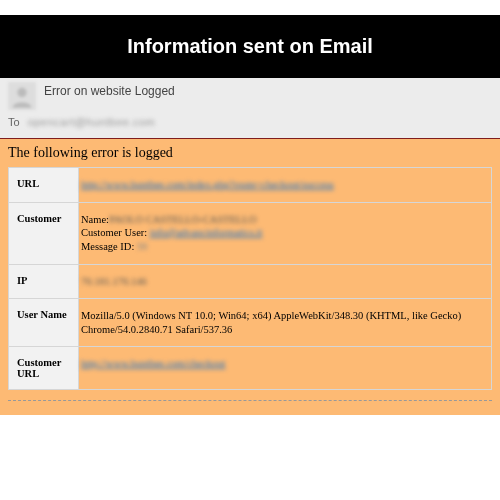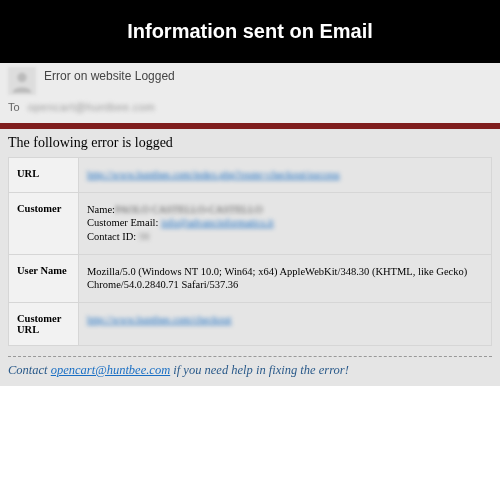--- a/index.html
+++ b/index.html
@@ -1,30 +1,30 @@
 <!DOCTYPE html>
 <html><head>
   <meta charset="utf-8">
   <style>
     * { margin: 0; padding: 0; box-sizing: border-box; }
     body { font-family: Arial, sans-serif; width: 500px; height: 500px; background: #fff; overflow: hidden; }
-    .header-bar { background: #000; color: #fff; text-align: center; padding: 20px 0; font-size: 20px; font-weight: 600; }
-    .email-client { background: #ececec; padding: 4px 8px 10px 8px; border-bottom: 6px solid #7f1d1d; }
+    .header-bar { background: #000; color: #fff; text-align: center; padding: 20px 0; font-size: 20px; font-weight: 600; margin-top: 15px; }
+    .email-client { background: #ececec; padding: 4px 8px 10px 8px; border-bottom: 1px solid #7f1d1d; }
     .email-header-row { display: flex; align-items: flex-start; gap: 8px; }
     .sender-icon { width: 28px; height: 28px; filter: blur(1.5px); }
     .sender-icon svg { width: 100%; height: 100%; }
     .subject { font-size: 12px; color: #444; margin-top: 2px; }
     .to-row { margin-top: 6px; font-size: 11px; color: #888; display: flex; gap: 8px; align-items: center; }
     .to-label { color: #666; }
     .to-value { filter: blur(2px); color: #999; letter-spacing: 0.5px; }
-    .email-body { padding: 6px 8px 8px 8px; background: #e5e5e5; }
+    .email-body { padding: 6px 8px 8px 8px; background: #fdba74; }
     .body-heading { font-family: "Times New Roman", serif; font-size: 14px; font-weight: normal; margin-bottom: 6px; }
     table.error-table { width: 100%; border-collapse: collapse; font-size: 10px; }
     table.error-table th { text-align: left; background: #f2f2f2; border: 1px solid #d6d6d6; padding: 10px 8px; font-weight: bold; font-family: "Times New Roman", serif; vertical-align: top; width: 70px; font-size: 10.5px; }
-    table.error-table td { border: 1px solid #d6d6d6; padding: 10px 8px; font-family: "Times New Roman", serif; vertical-align: top; font-size: 10.5px; line-height: 1.3; }
+    table.error-table td { border: 1px solid #d6d6d6; padding: 10px 2px; font-family: "Times New Roman", serif; vertical-align: top; font-size: 10.5px; line-height: 1.3; }
     .blurred { filter: blur(2.2px); color: #555; }
     .blurred-light { filter: blur(2px); color: #888; }
     .link-blurred { filter: blur(2px); color: #1a6fc4; text-decoration: underline; }
     .divider { border-top: 1px dashed #999; margin: 10px 0 6px 0; }
     .contact-line { font-family: "Times New Roman", serif; font-size: 12.5px; font-style: italic; color: #2a5a8a; }
     .contact-line a { color: #1a6fc4; text-decoration: underline; }
     .cust-line { display: block; }
   </style>
 </head>
 <body>
@@ -56,33 +56,34 @@
   <table class="error-table">
     <tbody>
     <tr>
       <th>URL</th>
       <td><a href="#" class="link-blurred">http://www.huntbee.com/index.php?route=checkout/success</a></td>
     </tr>
     <tr>
       <th>Customer</th>
       <td>
         <span class="cust-line"><span>Name:</span><span class="blurred">PAOLO CASTELLO-CASTELLO</span></span>
-        <span class="cust-line"><span>Customer Email:</span> <a href="#" class="link-blurred">info@advancinformatics.it</a></span>
-        <span class="cust-line"><span>Contact ID:</span> <span class="blurred-light">98</span></span>
+        <span class="cust-line"><span>Customer User:</span> <a href="#" class="link-blurred">info@advancinformatics.it</a></span>
+        <span class="cust-line"><span>Message ID:</span> <span class="blurred-light">98</span></span>
       </td>
+    </tr>
+    <tr>
+      <th>IP</th>
+      <td><span class="blurred">70.181.170.146</span></td>
     </tr>
     <tr>
       <th>User Name</th>
       <td>Mozilla/5.0 (Windows NT 10.0; Win64; x64) AppleWebKit/348.30 (KHTML, like Gecko) Chrome/54.0.2840.71 Safari/537.36</td>
     </tr>
     <tr>
       <th>Customer URL</th>
       <td><a href="#" class="link-blurred">http://www.huntbee.com/checkout</a></td>
     </tr>
   </tbody>
     </table>
 
   <div class="divider"></div>
 
-  <div class="contact-line">
-    <span>Contact </span><a href="#">opencart@huntbee.com</a><span> if you need help in fixing the error!</span>
-  </div>
 </div>
 
 </body></html>

